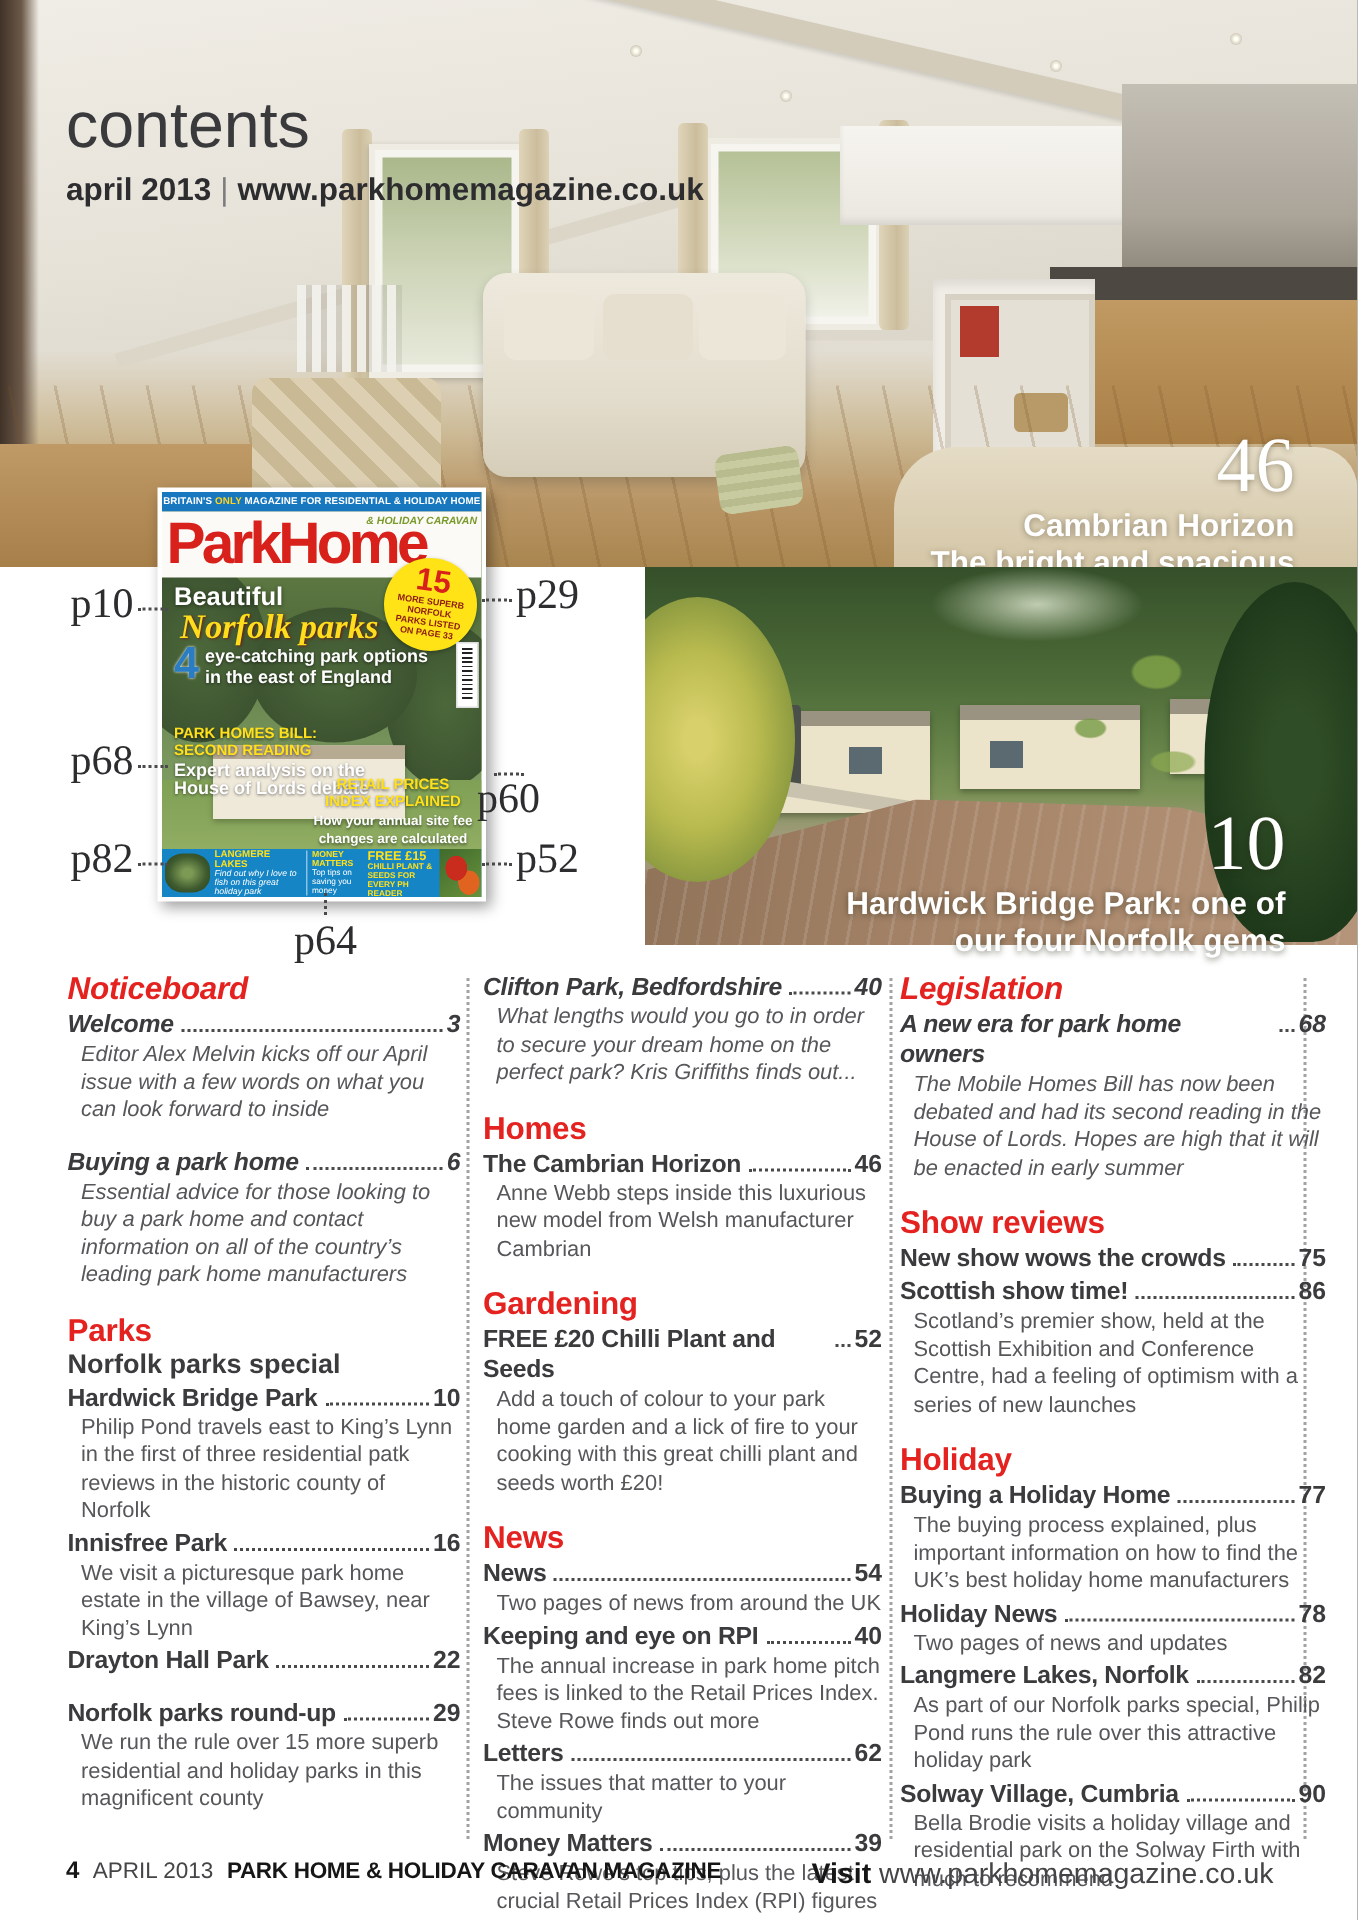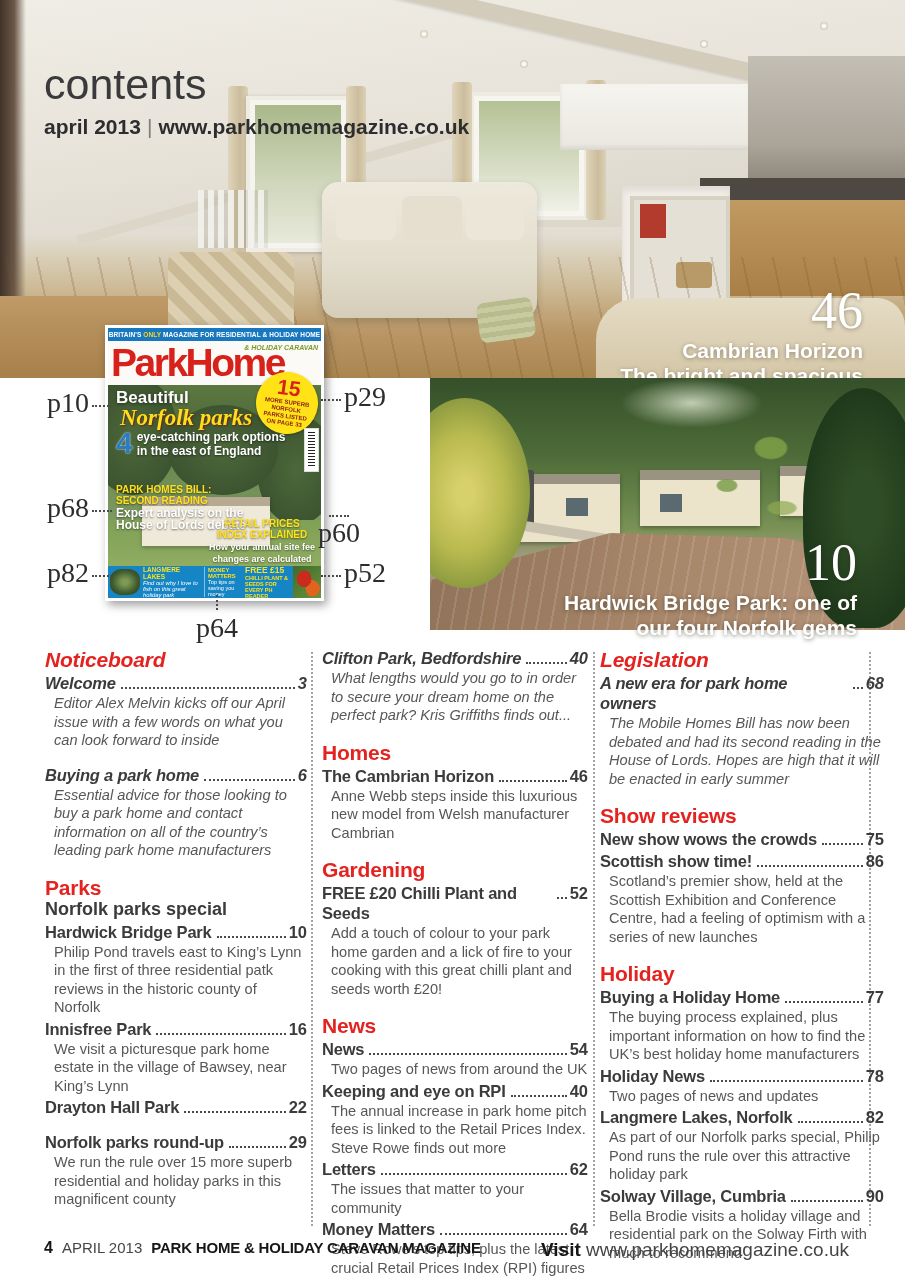--- a/index.html
+++ b/index.html
@@ -478,21 +478,21 @@
             <span class="etitle">Letters</span>
             <span class="leader"></span>
             <span class="epage">62</span>
           </div>
         <div class="esum">The issues that matter to your community</div>
       </div>
       <div class="entry">
         <div class="eline">
             <span class="etitle">Money Matters</span>
             <span class="leader"></span>
-            <span class="epage">64</span>
+            <span class="epage">39</span>
           </div>
         <div class="esum">Steve Rowe’s top tips, plus the latest crucial Retail Prices Index (RPI) figures</div>
       </div>
       <div class="entry">
         <div class="eline">
             <span class="etitle">A Word from Anne</span>
           </div>
 
       </div>
     </div>

